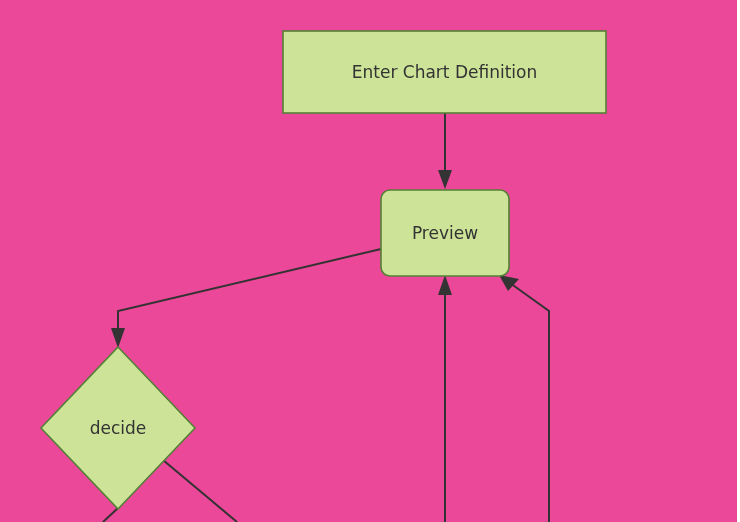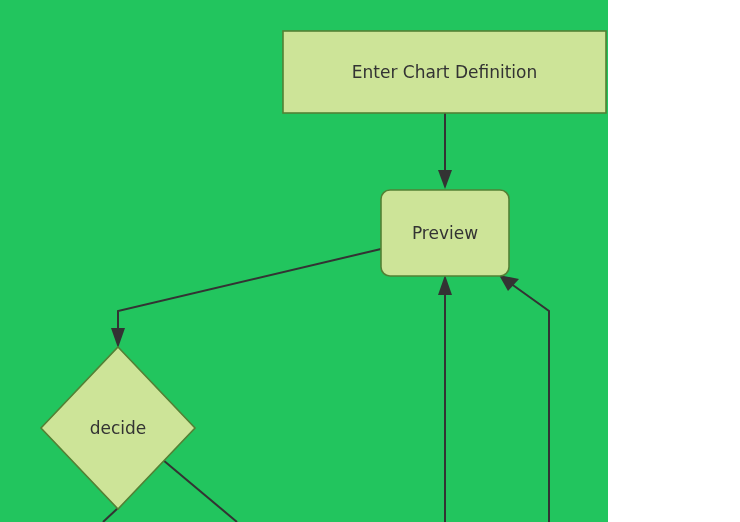--- a/index.html
+++ b/index.html
@@ -5,23 +5,23 @@
   html, body {
     margin: 0;
     padding: 0;
     background: #ffffff;
   }
   body {
     font-family: "DejaVu Sans", sans-serif;
   }
   #flowchart-canvas {
     position: relative;
-    width: 608px;
+    width: 737px;
     height: 522px;
-    background: #22c55e;
+    background: #ec4899;
     overflow: hidden;
   }
   #flowchart-canvas svg {
     position: absolute;
     top: 0;
     left: 0;
     width: 740px;
     height: 522px;
   }
   .node-label {

